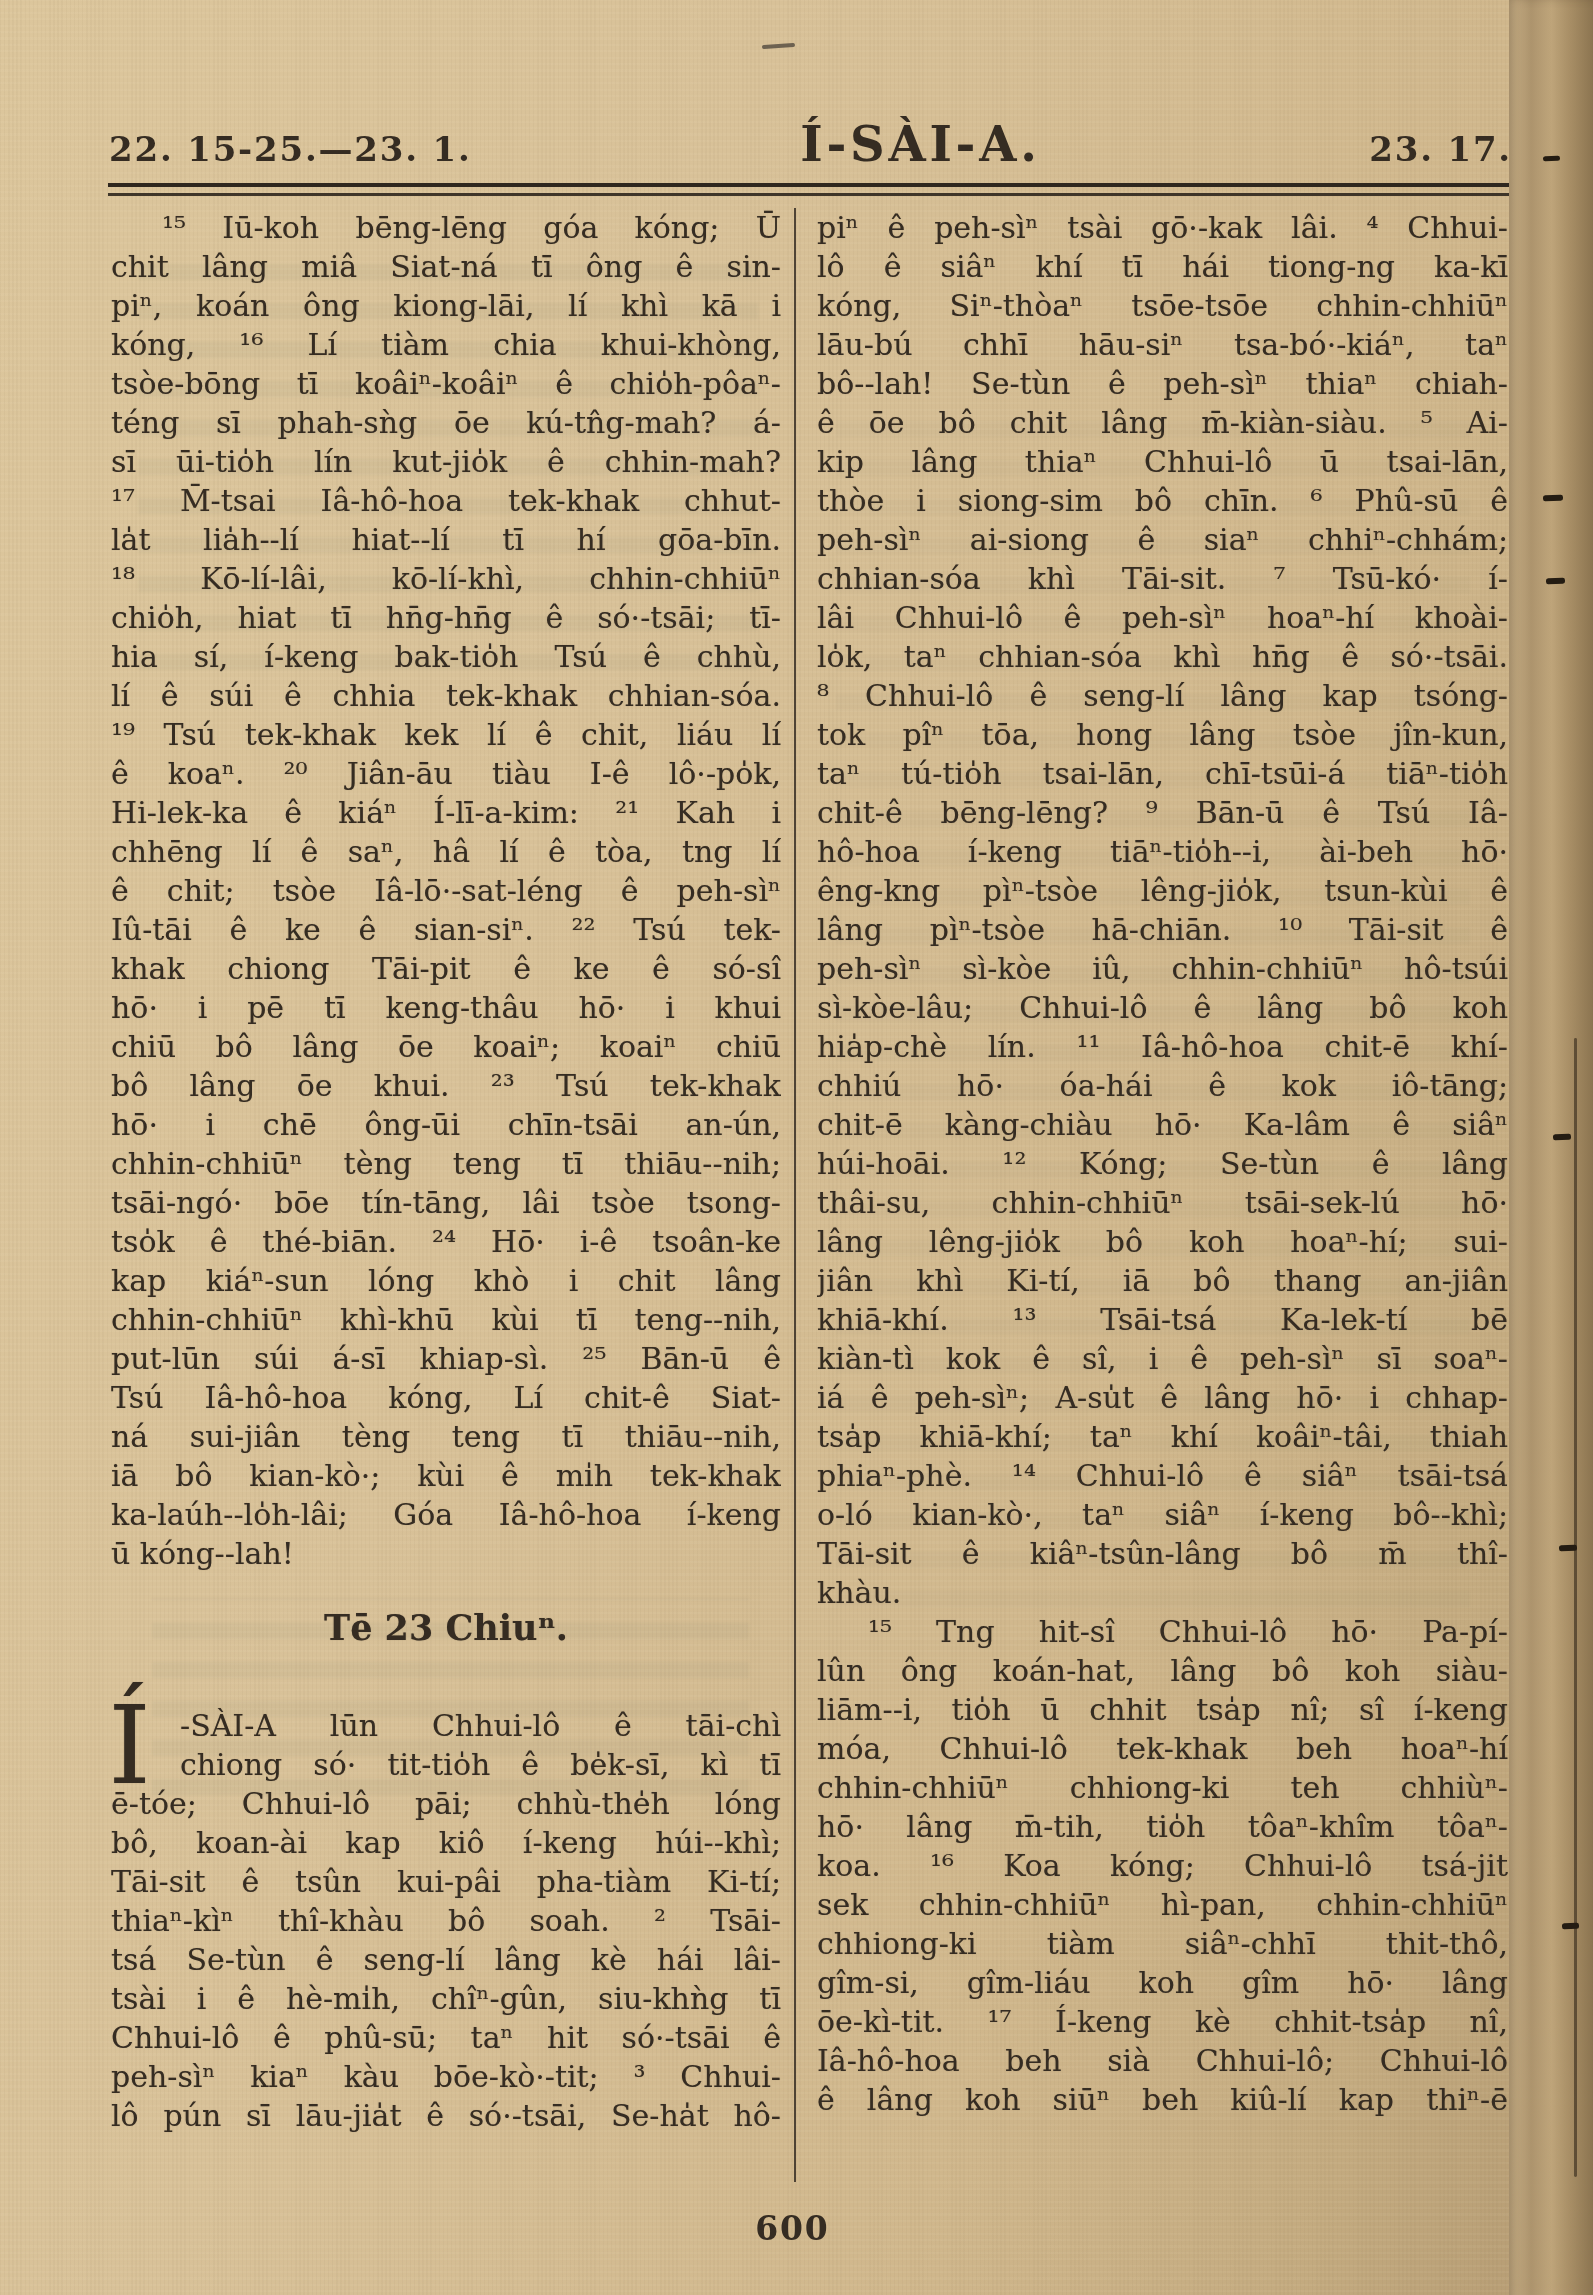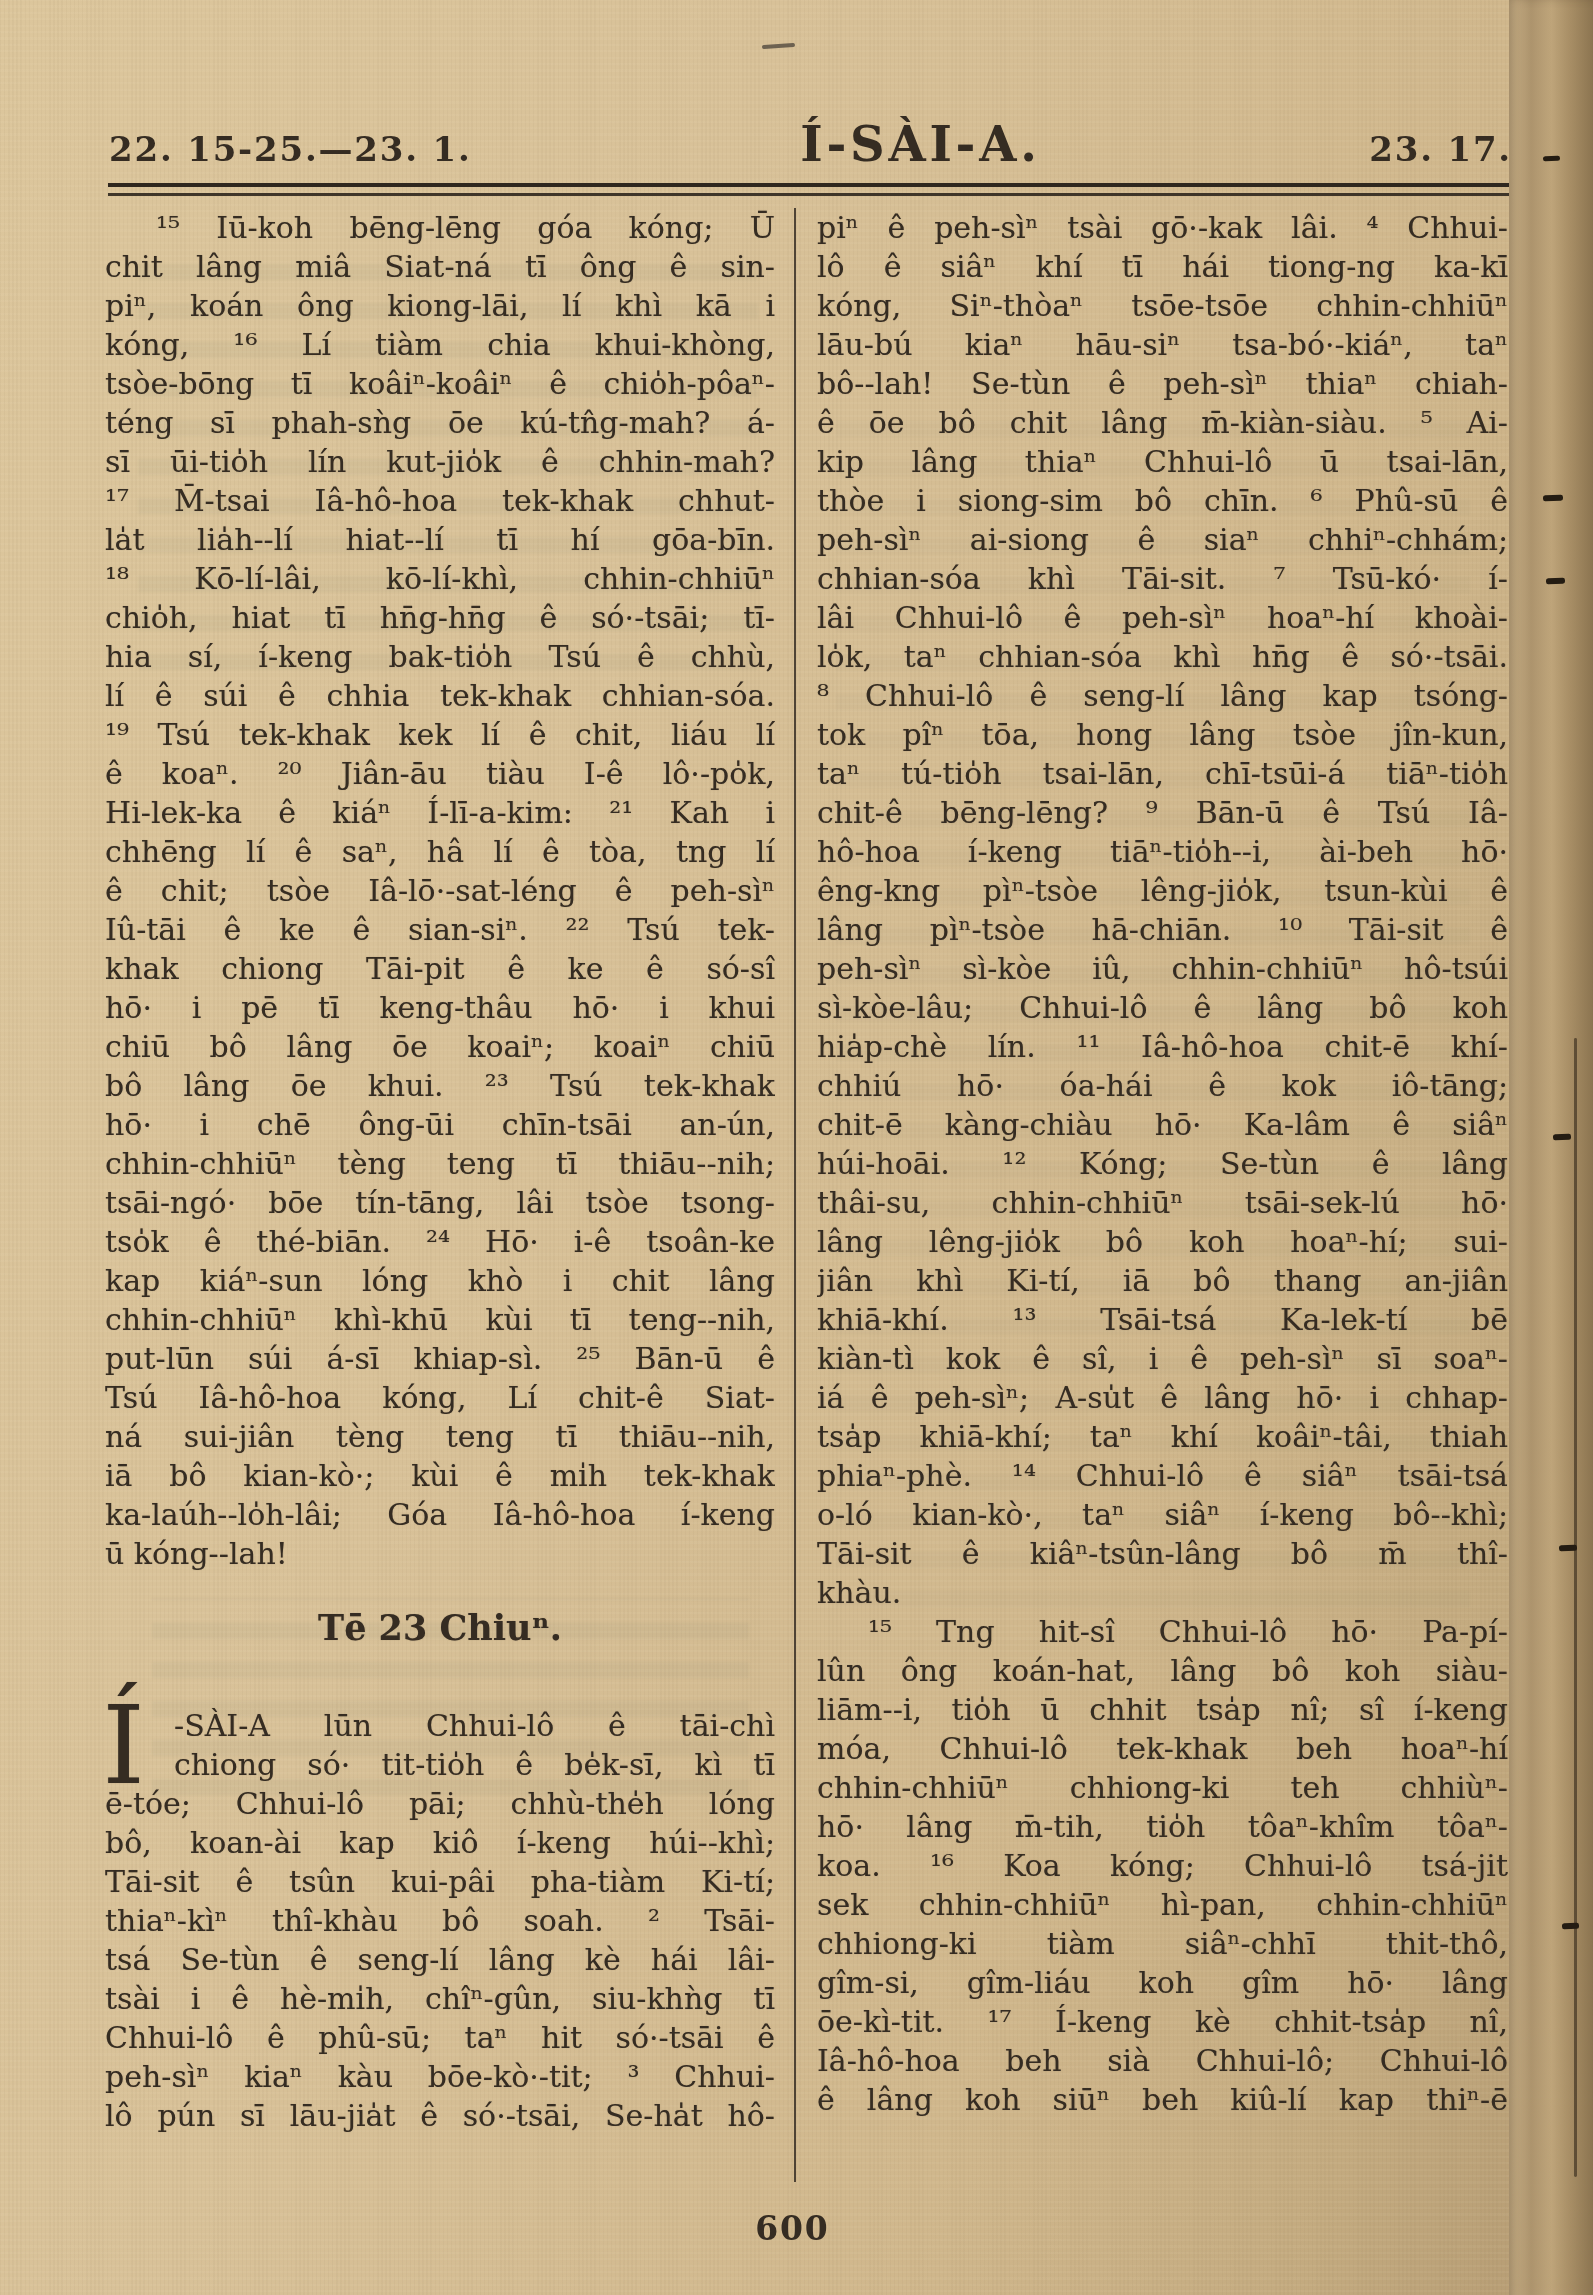--- a/index.html
+++ b/index.html
@@ -19,21 +19,21 @@
   .top-dash{position:absolute;left:762px;top:44px;width:33px;height:4.1px;background:#4a4238;opacity:.75;transform:rotate(-4deg);border-radius:1.8px;}
   .header{position:absolute;left:109px;top:116px;width:1403px;display:flex;justify-content:space-between;align-items:baseline;font-weight:bold;}
   .header .hl,.header .hr{font-size:34px;letter-spacing:1.8px;}
   .header .ht{font-size:48px;letter-spacing:3.7px;}
   .rule{position:absolute;left:108px;width:1406px;background:#2f271e;}
   .rule1{top:183px;height:4.1px;}
   .rule2{top:193px;height:2.8px;opacity:.9;}
   .divider{position:absolute;left:794px;top:208px;width:2.3px;height:1974px;background:#372e24;opacity:.85;}
 
   .col{position:absolute;top:208px;font-size:30px;line-height:39px;}
-  .left-col{left:105px;width:670px;}
+  .left-col{left:111px;width:670px;}
   .right-col{left:817px;width:691px;}
   .line{height:39px;overflow:hidden;text-align:justify;text-align-last:justify;
         text-shadow:0 0 0.9px rgba(56,46,36,.35);}
   .line.end{text-align-last:left;}
   .line.indent{text-indent:51px;}
 
   .chapter-heading{margin-top:35px;margin-bottom:54px;height:44px;
     text-align:center;text-align-last:center;font-weight:bold;font-size:35px;
     text-shadow:0 0 0.9px rgba(56,46,36,.4);}
   .dropblock{position:relative;padding-left:69px;}
@@ -145,21 +145,21 @@
         <div class="line">lô pún sī lāu-jia̍t ê só·-tsāi, Se-ha̍t hô-</div>
       </div>
   </div>
 
   <div class="col right-col">
     <div>
 
     <div class="line">piⁿ ê peh-sìⁿ tsài gō·-kak lâi. ⁴ Chhui-</div>
         <div class="line">lô ê siâⁿ khí tī hái tiong-ng ka-kī</div>
         <div class="line">kóng, Siⁿ-thòaⁿ tsōe-tsōe chhin-chhiūⁿ</div>
-        <div class="line">lāu-bú kiaⁿ hāu-siⁿ tsa-bó·-kiáⁿ, taⁿ</div>
+        <div class="line">lāu-bú chhī hāu-siⁿ tsa-bó·-kiáⁿ, taⁿ</div>
         <div class="line">bô--lah! Se-tùn ê peh-sìⁿ thiaⁿ chiah-</div>
         <div class="line">ê ōe bô chit lâng m̄-kiàn-siàu. ⁵ Ai-</div>
         <div class="line">kip lâng thiaⁿ Chhui-lô ū tsai-lān,</div>
         <div class="line">thòe i siong-sim bô chīn. ⁶ Phû-sū ê</div>
         <div class="line">peh-sìⁿ ai-siong ê siaⁿ chhiⁿ-chhám;</div>
         <div class="line">chhian-sóa khì Tāi-sit. ⁷ Tsū-kó· í-</div>
         <div class="line">lâi Chhui-lô ê peh-sìⁿ hoaⁿ-hí khoài-</div>
         <div class="line">lo̍k, taⁿ chhian-sóa khì hn̄g ê só·-tsāi.</div>
         <div class="line">⁸ Chhui-lô ê seng-lí lâng kap tsóng-</div>
         <div class="line">tok pîⁿ tōa, hong lâng tsòe jîn-kun,</div>

